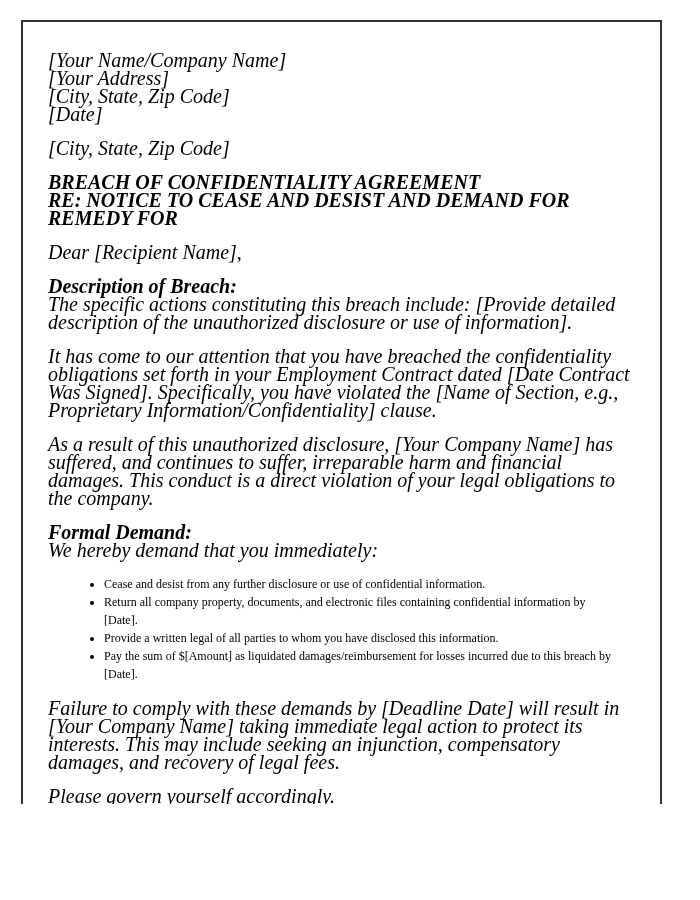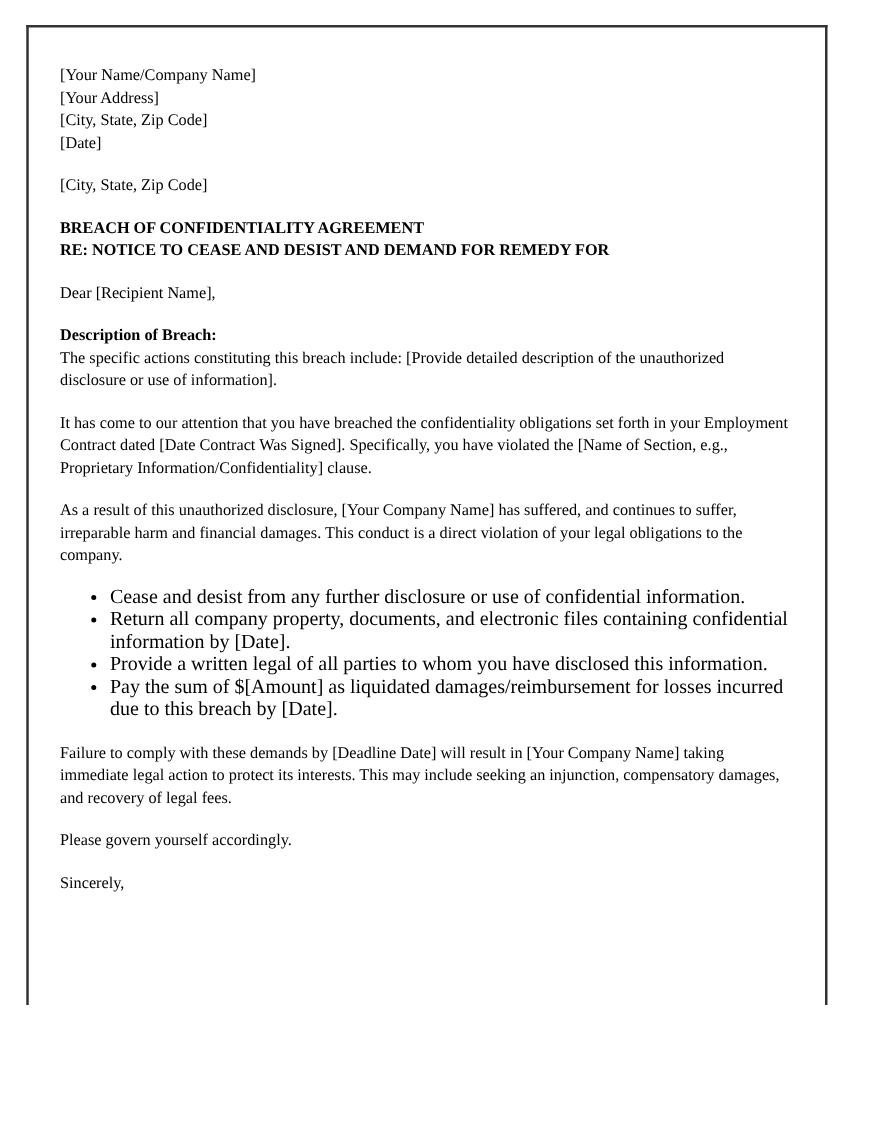--- a/index.html
+++ b/index.html
@@ -23,27 +23,28 @@
     height: 784px;
     box-sizing: border-box;
     border: 2px solid #333333;
     border-bottom: none;
     padding: 13px 26px 0 25px;
     overflow: hidden;
     background: #ffffff;
   }
   .letter-box p {
     margin: 16px 0;
-    font-size: 13px;
+    font-size: 20px;
     line-height: 18px;
+    font-style: italic;
   }
   .letter-box ul {
-    margin: 16px 0;
+    margin: 16px 16px;
     padding-left: 40px;
-    font-size: 16px;
+    font-size: 12px;
     line-height: 18px;
   }
   .letter-box li {
     margin: 0;
     padding: 0;
   }
   .line { display: block; }
   .bold { font-weight: bold; }
 </style>
 </head>
@@ -71,20 +72,24 @@
 
   <p>
     <span class="line bold">Description of Breach:</span>
     <span>The specific actions constituting this breach include: [Provide detailed description of the unauthorized disclosure or use of information].</span>
   </p>
 
   <p>It has come to our attention that you have breached the confidentiality obligations set forth in your Employment Contract dated [Date Contract Was Signed]. Specifically, you have violated the [Name of Section, e.g., Proprietary Information/Confidentiality] clause.</p>
 
   <p>As a result of this unauthorized disclosure, [Your Company Name] has suffered, and continues to suffer, irreparable harm and financial damages. This conduct is a direct violation of your legal obligations to the company.</p>
 
+  <p>
+    <span class="line bold">Formal Demand:</span>
+    <span>We hereby demand that you immediately:</span>
+  </p>
 
   <ul>
     <li>Cease and desist from any further disclosure or use of confidential information.</li>
     <li>Return all company property, documents, and electronic files containing confidential information by [Date].</li>
     <li>Provide a written legal of all parties to whom you have disclosed this information.</li>
     <li>Pay the sum of $[Amount] as liquidated damages/reimbursement for losses incurred due to this breach by [Date].</li>
   </ul>
 
   <p>Failure to comply with these demands by [Deadline Date] will result in [Your Company Name] taking immediate legal action to protect its interests. This may include seeking an injunction, compensatory damages, and recovery of legal fees.</p>
 

